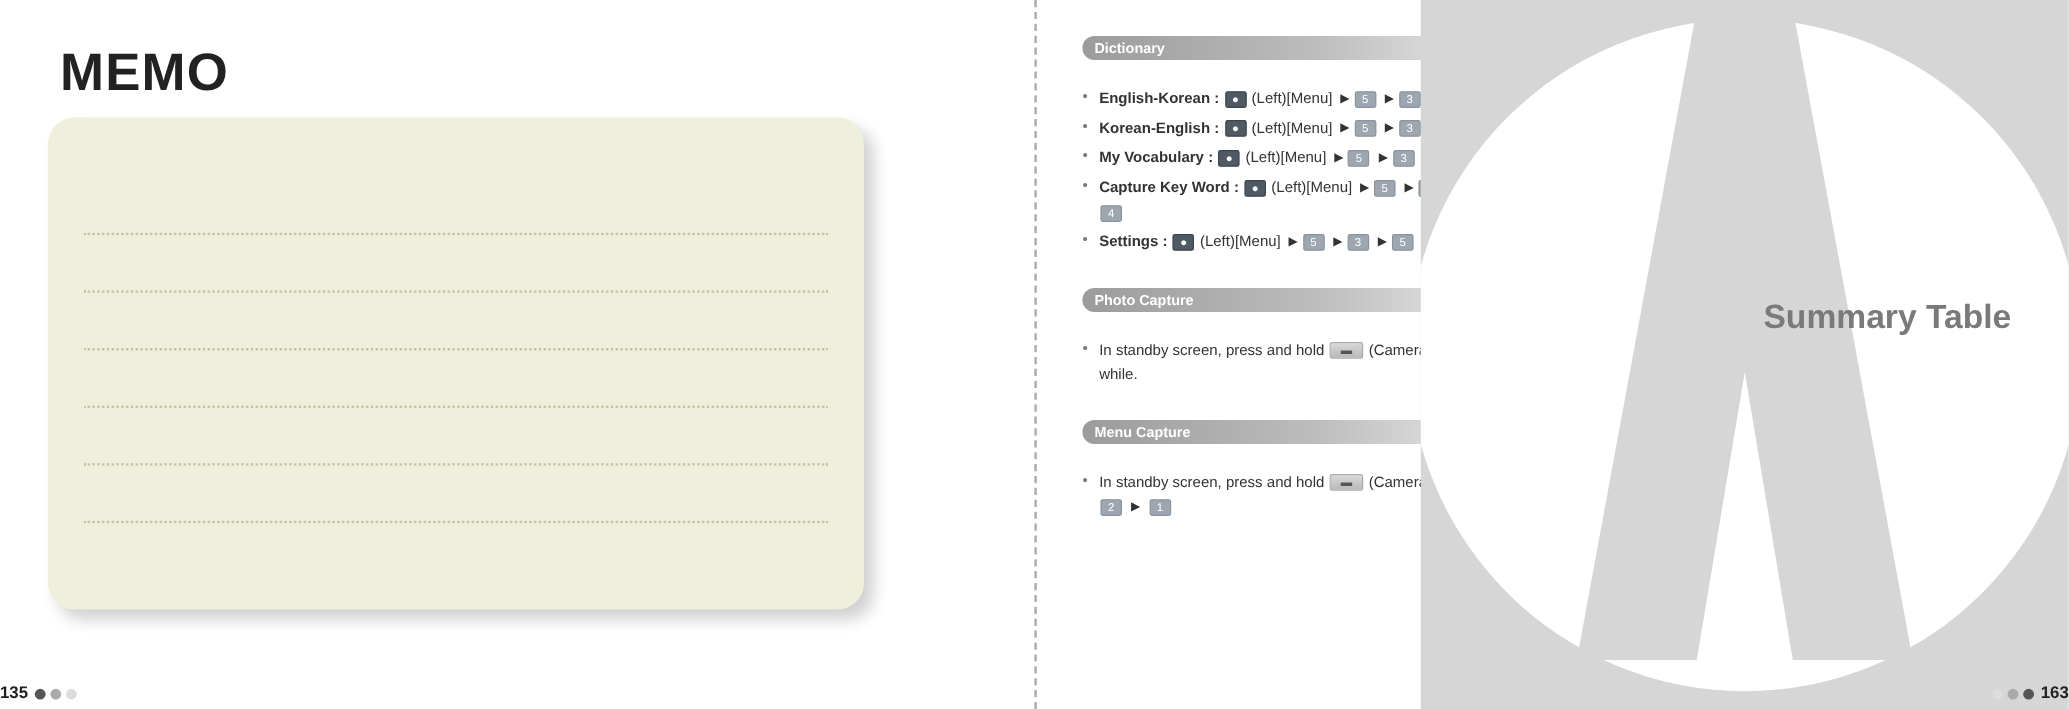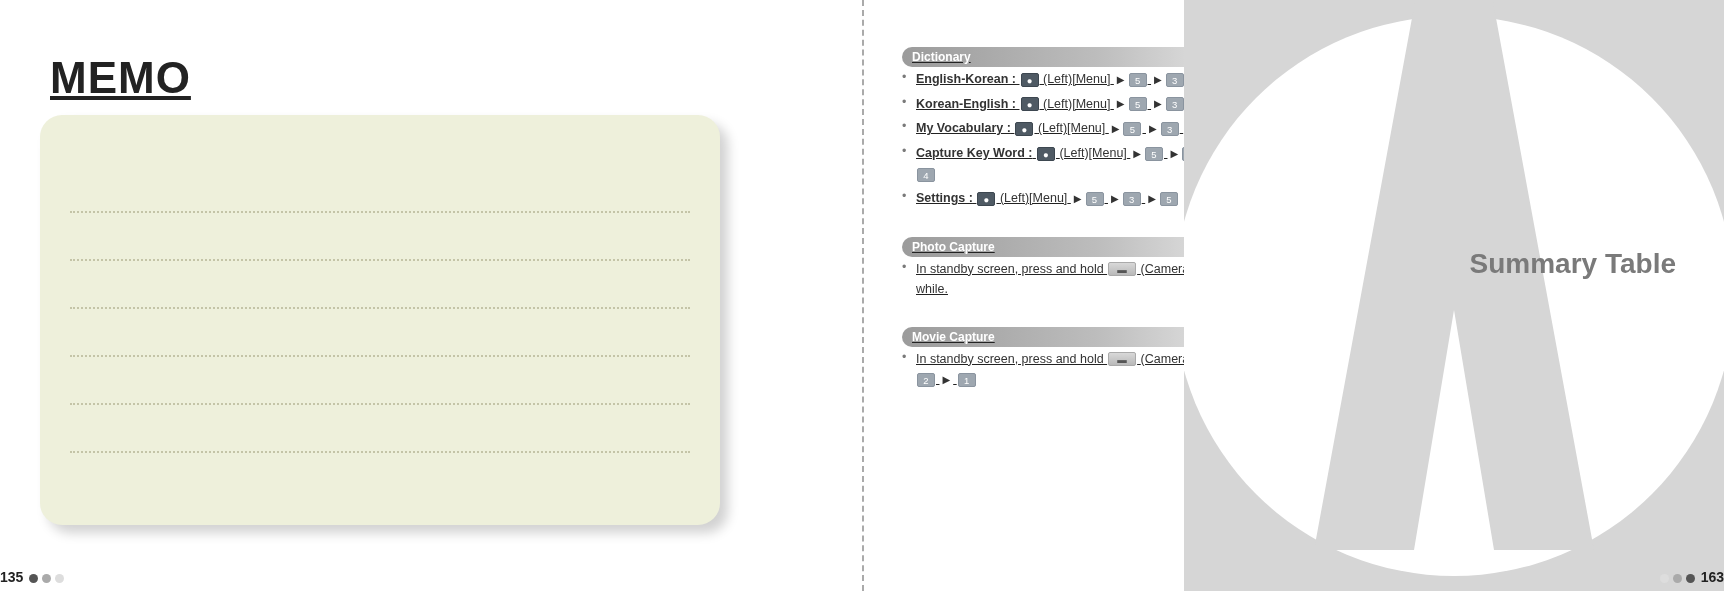--- a/index.html
+++ b/index.html
@@ -1,18 +1,18 @@
 <!DOCTYPE html>
 <html><head>
 <meta charset="utf-8">
 <style>
   *{box-sizing:border-box;margin:0;padding:0;}
   html,body{width:1724px;height:591px;background:#fff;font-family:Arial,Helvetica,sans-serif;color:#222;overflow:hidden;}
   .spread{display:flex;width:100%;height:100%;position:relative;}
-  .page{flex:1;position:relative;padding:47px 40px 40px 40px;text-decoration:underline;}
+  .page{flex:1;position:relative;padding:30px 40px 40px 40px;}
   .divider{position:absolute;left:50%;top:0;bottom:0;width:0;border-left:2px dashed #aaa;}
 
   
   .memo-title{font-size:44px;font-weight:900;letter-spacing:1px;margin:6px 0 12px 10px;font-family:Arial,Helvetica,sans-serif;}
   .memo-card{
     width:680px;height:410px;background:#eef0db;border-radius:22px;
     box-shadow:8px 8px 12px rgba(0,0,0,.18);
     position:relative;padding:50px 30px 20px 30px;
   }
   .memo-line{height:48px;border-bottom:2px dotted #c4c4a7;}
@@ -23,21 +23,21 @@
   .dots span{display:inline-block;width:9px;height:9px;border-radius:50%;margin:0 2px;vertical-align:middle;}
   .d1{background:#555;} .d2{background:#aaa;} .d3{background:#ddd;}
 
   
   .rpage{display:flex;gap:28px;}
   .rcol{width:328px;}
   .section-header{
     width:100%;height:20px;line-height:20px;
     background:linear-gradient(to right,#9b9b9b 0%,#bdbdbd 60%,#e3e3e3 100%);
     color:#fff;font-size:12px;font-weight:700;padding:0 10px;border-radius:10px;
-    margin-bottom:0;
+    margin-bottom:20px;
   }
   .itemlist{font-size:12.5px;color:#333;margin-bottom:26px;}
   .itemlist li{list-style:none;padding:2px 0 2px 14px;position:relative;line-height:20px;}
   .itemlist li:before{content:"•";position:absolute;left:0;top:0;color:#7a7a7a;}
   .key{
     display:inline-block;min-width:18px;height:14px;line-height:14px;
     background:#9ea7b0;color:#fff;border-radius:2px;font-size:9.5px;text-align:center;
     padding:0 3px;vertical-align:middle;margin:0 1px;border:1px solid #8a949f;
   }
   .key.dark{background:#4f5a64;border-color:#3d4750;}
@@ -133,21 +133,21 @@
 
         <div class="section-header">Photo Capture</div>
         <ul class="itemlist">
           <li>
             <span>In standby screen, press and hold </span>
             <span class="key wide">▬</span>
             <span>(Camera) for a while.</span>
           </li>
         </ul>
 
-        <div class="section-header">Movie Capture</div>
+        <div class="section-header">Menu Capture</div>
         <ul class="itemlist">
           <li style="text-align:justify;">
             <span>In standby screen, press and hold </span>
             <span class="key wide">▬</span>
             <span>(Camera)</span>
             <span class="arrow">▶</span><br>
             <span class="key">2</span>
             <span class="arrow">▶</span>
             <span class="key">1</span>
           </li>

